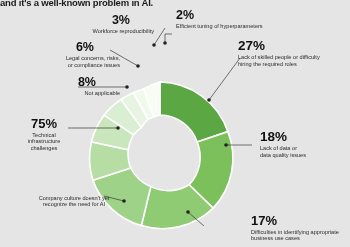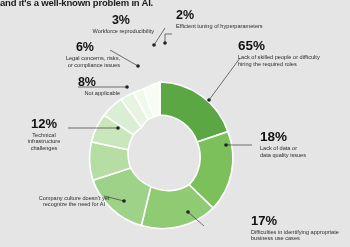--- a/index.html
+++ b/index.html
@@ -155,21 +155,21 @@
     <span class="pct">2%</span>
     <span class="desc">Efficient tuning of hyperparameters</span>
   </div>
 
   <div class="lbl ta-r" id="lab-3">
     <span class="pct">3%</span>
     <span class="desc">Workforce reproducibility</span>
   </div>
 
   <div class="lbl ta-l" id="lab-19">
-    <span class="pct">65%</span>
+    <span class="pct">27%</span>
     <span class="desc">Lack of skilled people or difficulty</span>
     <span class="desc" style="margin-top:0">hiring the required roles</span>
   </div>
 
   <div class="lbl ta-r" id="lab-6">
     <span class="pct">6%</span>
     <span class="desc">Legal concerns, risks,</span>
     <span class="desc" style="margin-top:0">or compliance issues</span>
   </div>
 
@@ -178,21 +178,21 @@
     <span class="desc">Not applicable</span>
   </div>
 
   <div class="lbl ta-l" id="lab-18">
     <span class="pct">18%</span>
     <span class="desc">Lack of data or</span>
     <span class="desc" style="margin-top:0">data quality issues</span>
   </div>
 
   <div class="lbl ta-c" id="lab-12">
-    <span class="pct">12%</span>
+    <span class="pct">75%</span>
     <span class="desc">Technical</span>
     <span class="desc" style="margin-top:0">infrastructure</span>
     <span class="desc" style="margin-top:0">challenges</span>
   </div>
 
   <div class="lbl ta-c" id="lab-14">
     <span class="desc">Company culture doesn't yet</span>
     <span class="desc" style="margin-top:0">recognize the need for AI</span>
   </div>
 

